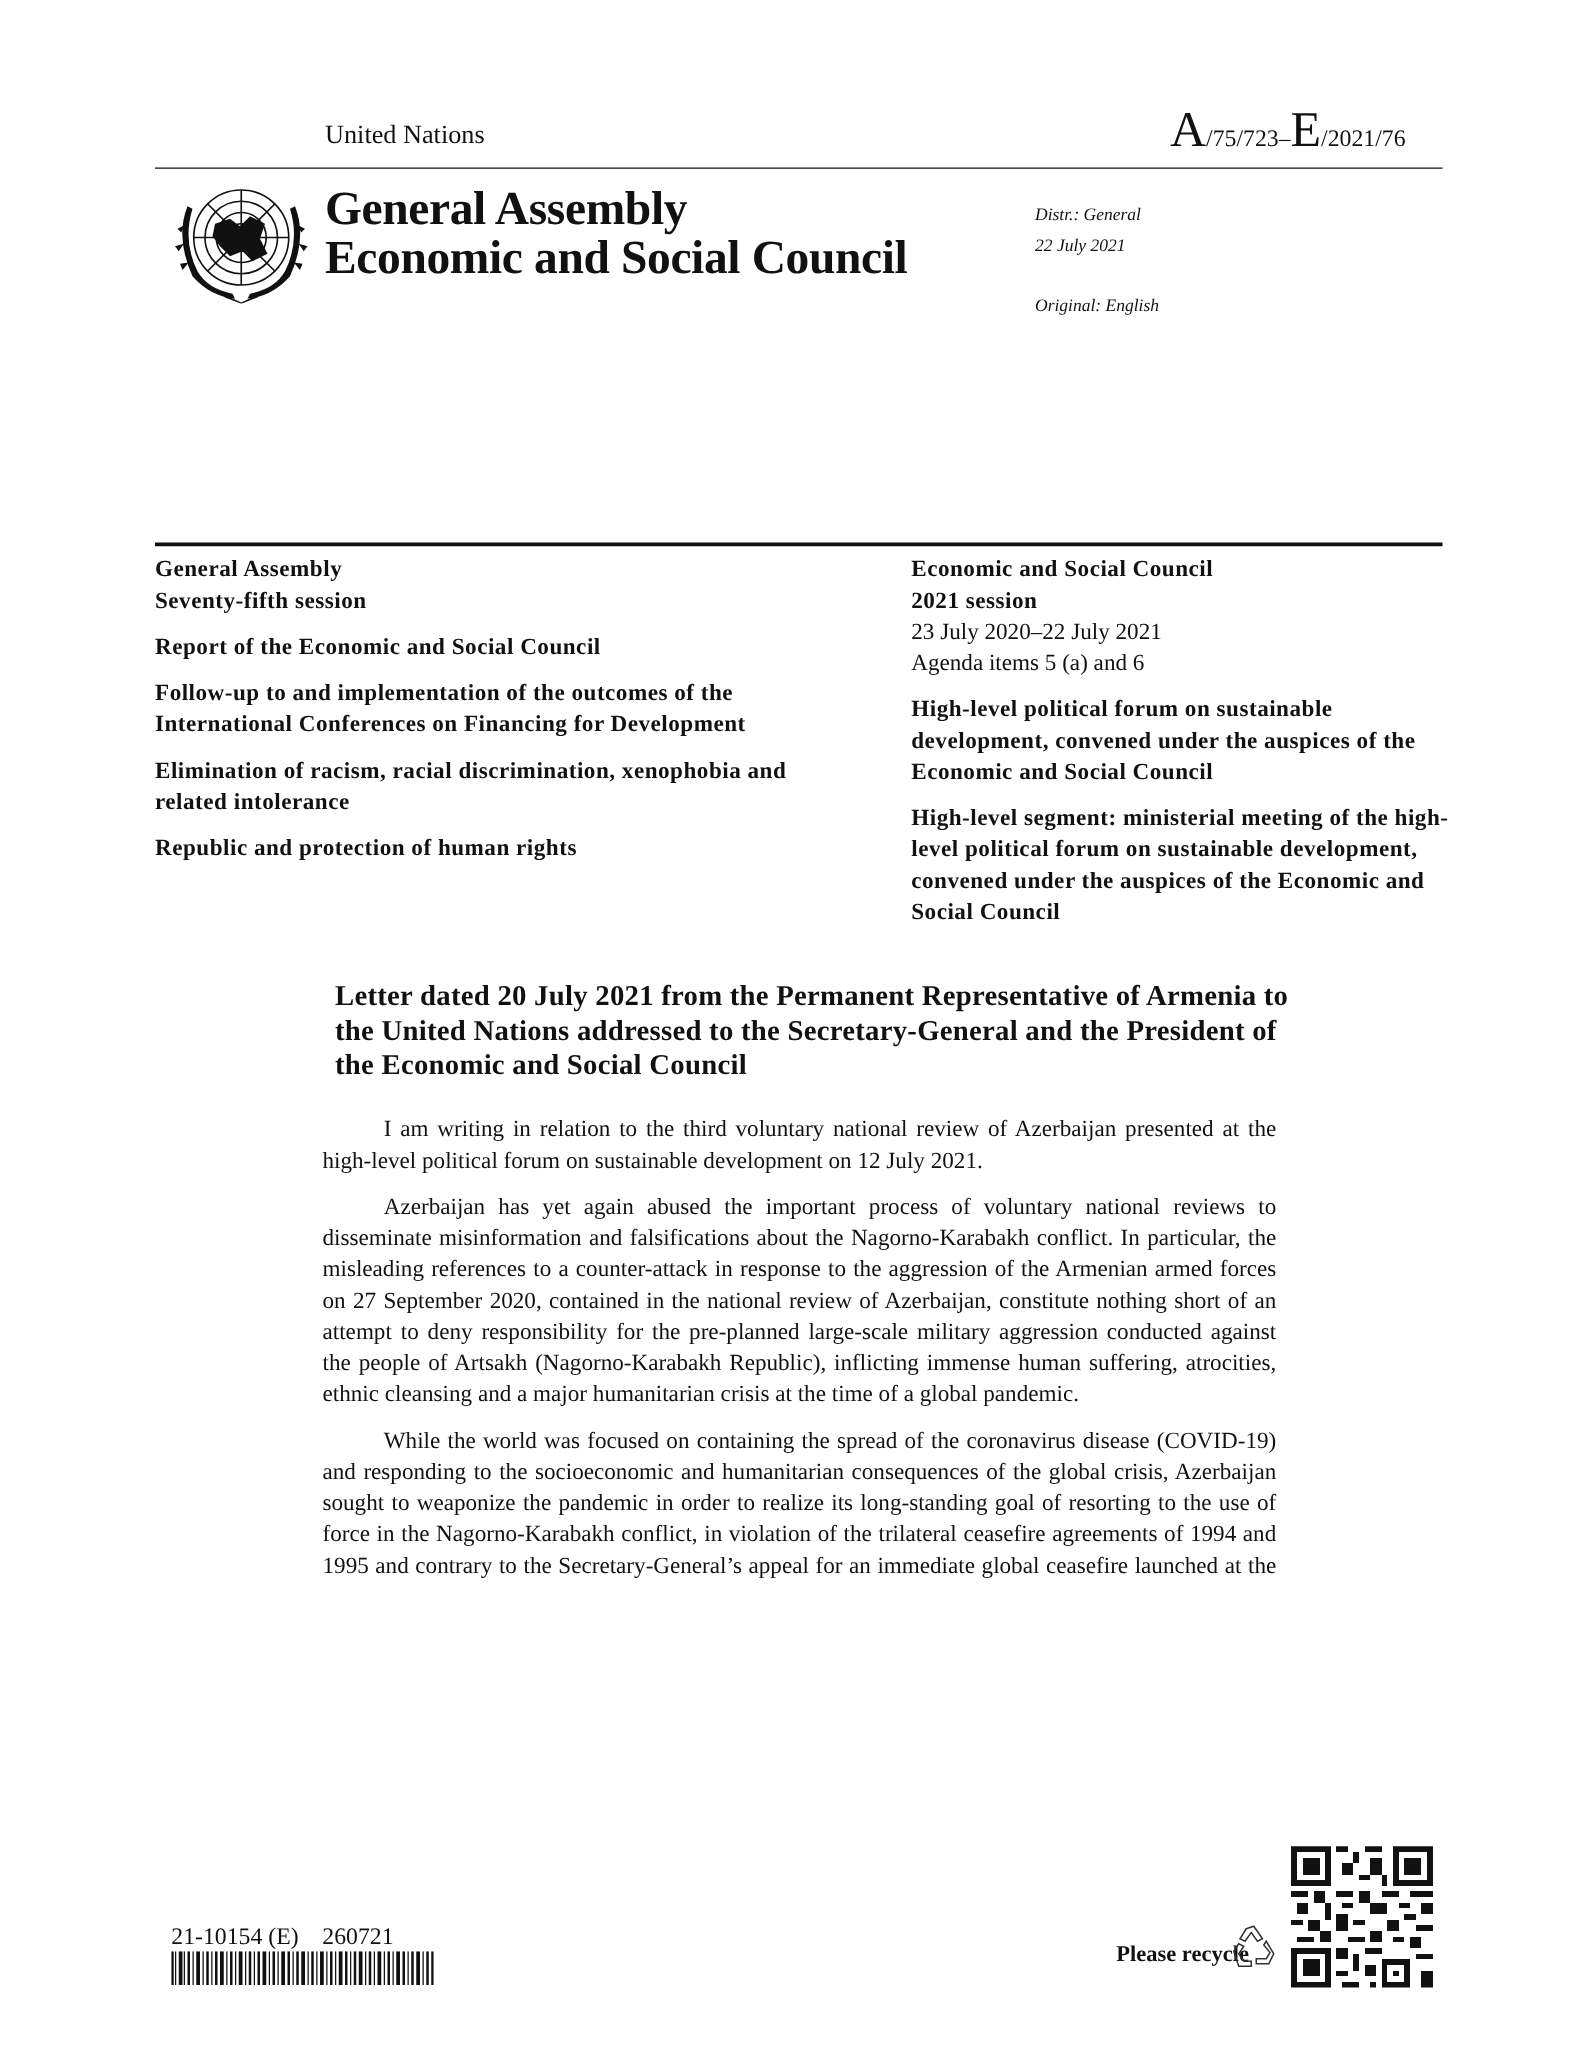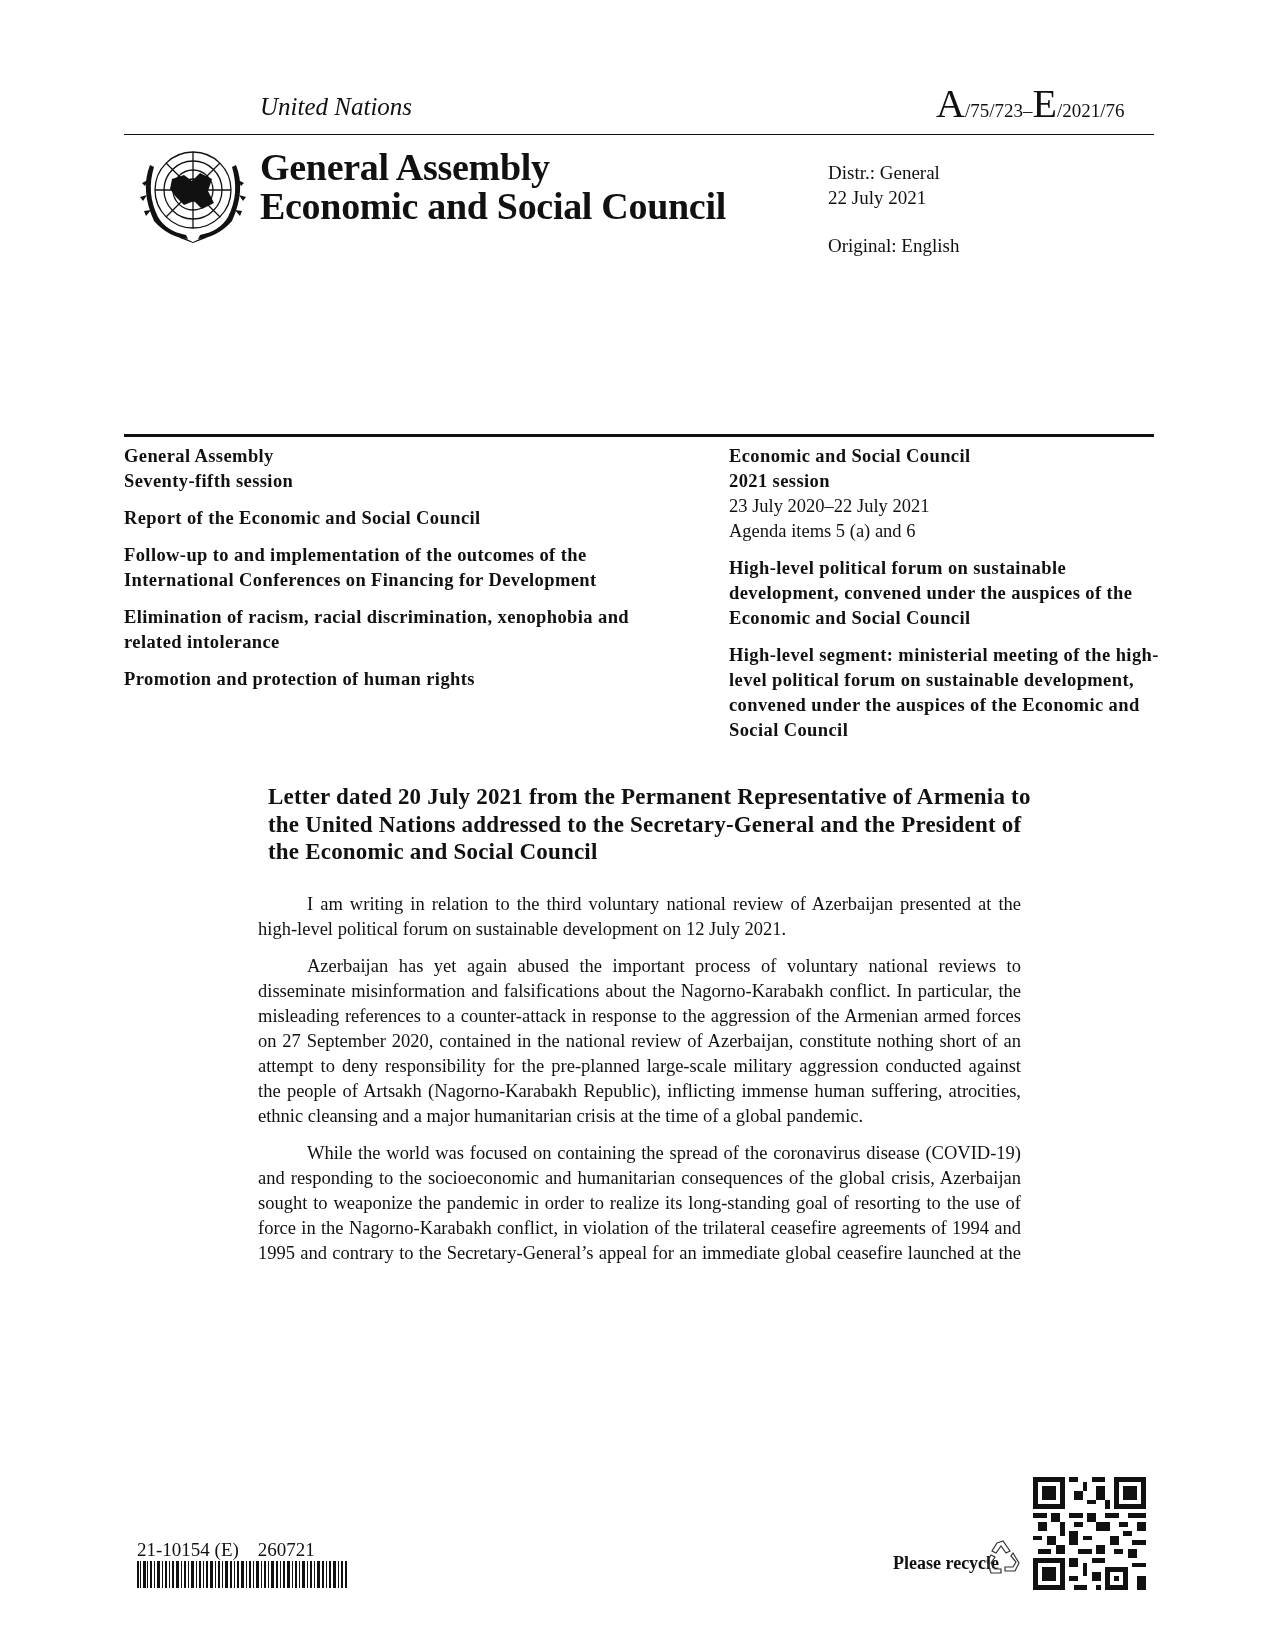--- a/index.html
+++ b/index.html
@@ -1,25 +1,25 @@
 <!DOCTYPE html>
 <html><head>
 <meta charset="utf-8">
 <style>
   html, body { margin:0; padding:0; background:#fff; }
   body { width:1275px; height:1650px; position:relative; overflow:hidden; color:#111; font-family:"Liberation Serif", serif; }
   .abs { position:absolute; }
-  .un-label { left:260px; top:92px; font-size:25px; line-height:30px;font-style:italic; }
+  .un-label { left:260px; top:92px; font-size:21px; line-height:30px; }
   .symbol { left:936px; top:84px; white-space:nowrap; line-height:40px; }
   .symbol .big { font-size:40px; }
   .symbol .small { font-size:19px; }
   .rule-top { left:124px; top:134px; width:1030px; height:0; border-top:1.5px solid #111; }
   .logo { left:134px; top:145px; width:118px; height:98px; }
   .org-title { left:260px; top:148px; font-size:38px; font-weight:bold; line-height:39px; letter-spacing:-0.3px; }
-  .distr { left:828px; top:160px; font-size:19px; line-height:25px; }
+  .distr { left:828px; top:160px; font-size:14px; line-height:25px;font-style:italic; }
   .distr .orig { margin-top:23px; }
   .rule-thick { left:124px; top:434px; width:1030px; height:3px; background:#111; }
   .col { font-size:18.5px; line-height:25px; width:560px; }
   .col-left { left:124px; top:444px; }
   .col-right { left:729px; top:444px; width:430px; }
   .col .b { font-weight:bold; letter-spacing:0.4px; }
   .col .gap { margin-top:12px; }
   .letter-title { left:268px; top:783px; width:770px; font-size:23px; font-weight:bold; line-height:27.5px; letter-spacing:0.2px; }
   .body { left:258px; top:892px; width:763px; font-size:18.5px; line-height:25px; text-align:justify; }
   .body p { margin:0 0 12px 0; text-indent:49px; }
@@ -74,21 +74,21 @@
 </div>
 
 <div class="abs rule-thick"></div>
 
 <div class="abs col col-left">
   <div class="b">General Assembly</div>
   <div class="b">Seventy-fifth session</div>
   <div class="b gap">Report of the Economic and Social Council</div>
   <div class="b gap">Follow-up to and implementation of the outcomes of the International Conferences on Financing for Development</div>
   <div class="b gap">Elimination of racism, racial discrimination, xenophobia and related intolerance</div>
-  <div class="b gap">Promotion and protection of human rights</div>
+  <div class="b gap">Republic and protection of human rights</div>
 </div>
 
 <div class="abs col col-right">
   <div class="b">Economic and Social Council</div>
   <div class="b">2021 session</div>
   <div>23 July 2020–22 July 2021</div>
   <div>Agenda items 5 (a) and 6</div>
   <div class="b gap">High-level political forum on sustainable development, convened under the auspices of the Economic and Social Council</div>
   <div class="b gap">High-level segment: ministerial meeting of the high-level political forum on sustainable development, convened under the auspices of the Economic and Social Council</div>
 </div>

